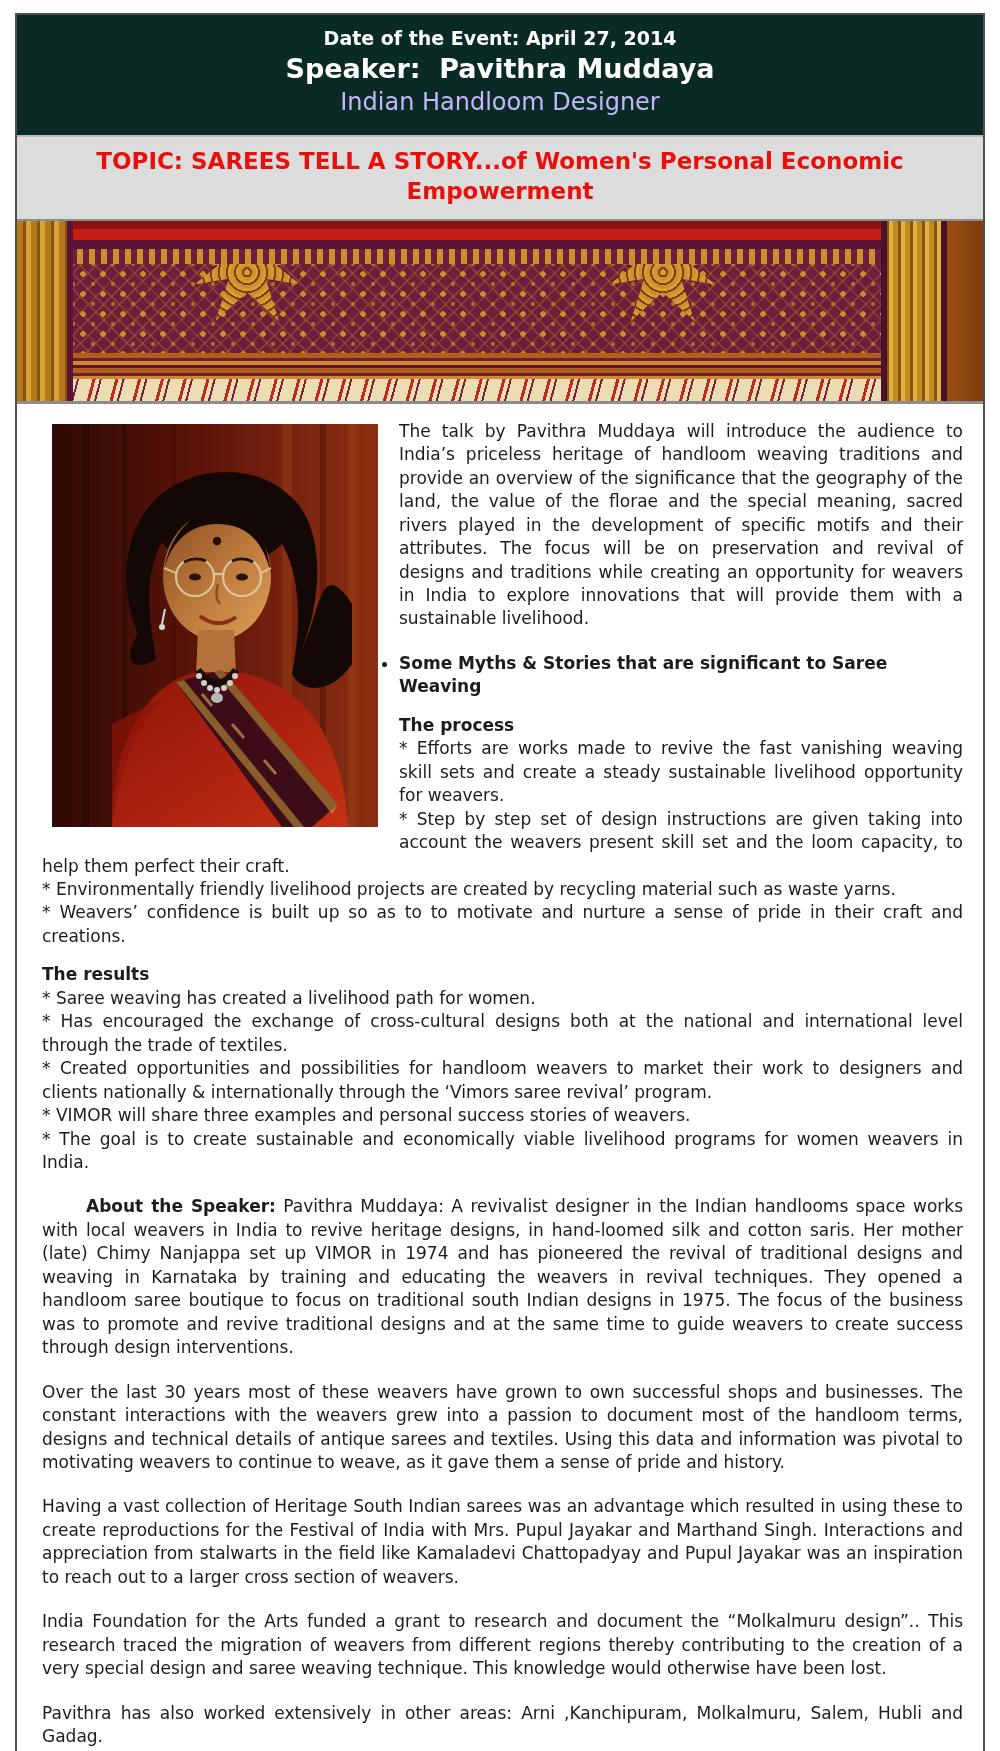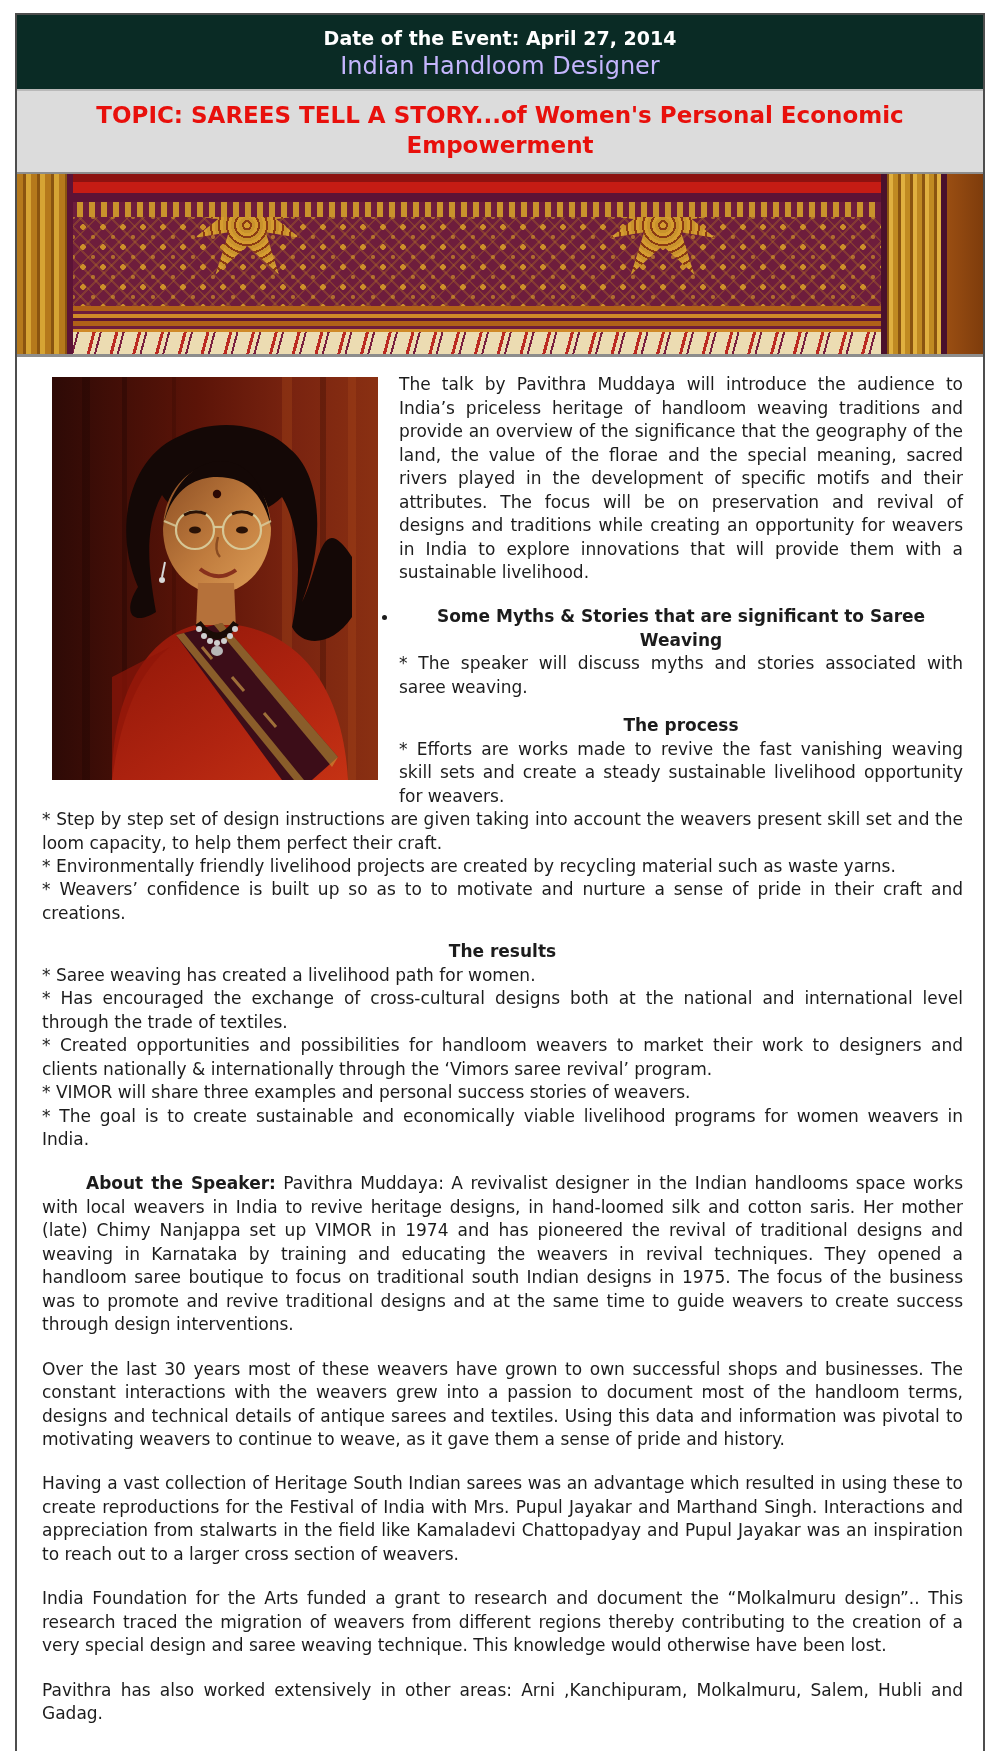--- a/index.html
+++ b/index.html
@@ -7,21 +7,21 @@
 
   .page {
     width:966px; margin:13px auto 14px;
     border:2px solid #4d4d4d; border-bottom:5px solid #262626;
     background:#ffffff;
   }
 
   
   .hdr {
     background:#0a2b25; color:#ffffff; text-align:center;
-    padding:11px 10px 8px; border-bottom:2px solid #b9b9b9;
+    padding:11px 10px 18px; border-bottom:2px solid #b9b9b9;
   }
   .hdr-date   { font-size:19px; font-weight:bold; line-height:1.3; }
   .hdr-speaker{ font-size:27px; font-weight:bold; line-height:1.35; }
   .hdr-role   { font-size:24px; font-weight:normal; line-height:1.25; color:#c4b5fd; }
 
   
   .topic {
     background:#dcdcdc; color:#e8100c; font-weight:bold;
     font-size:23px; line-height:1.32; text-align:center;
     padding:9px 55px 12px; border-bottom:2px solid #8d8d8d;
@@ -66,31 +66,32 @@
   .content {
     padding:16px 20px 4px 25px;
     font-size:17px; line-height:1.38; color:#1c1c1c; text-align:justify;
   }
   .portrait {
     float:left; width:326px; height:403px; margin:4px 21px 8px 10px;
   }
   .content p { margin:21px 0; }
   .content p.first { margin-top:0; }
   .content .tight { margin:0; }
-  .head { font-weight:bold; margin:15px 0 0; text-align:center; }
+  .head { font-weight:bold; margin:15px 0 0; text-align:left; }
   .bullet-head { display:list-item; list-style:disc outside; margin-left:2px; }
   .about-label { font-weight:bold;margin-left:44px; }
 </style>
 </head>
 <body>
 
 <div class="page">
 
   <div class="hdr">
     <div class="hdr-date">Date of the Event: April 27, 2014</div>
+    <div class="hdr-speaker">Speaker:&nbsp; Pavithra Muddaya</div>
     <div class="hdr-role">Indian Handloom Designer</div>
   </div>
 
   <div class="topic">TOPIC: SAREES TELL A STORY...of Women's Personal Economic Empowerment</div>
 
   <div class="banner">
     <div class="bn-field"></div>
     <div class="eagle eagle-1"></div>
     <div class="eagle eagle-2"></div>
     <div class="bn-top"></div>
@@ -174,21 +175,20 @@
           <circle cx="172" cy="264" r="3"></circle>
           <circle cx="178" cy="259" r="3"></circle>
         <circle cx="183" cy="252" r="3"></circle>
       </g>
       <ellipse cx="165" cy="274" rx="6" ry="5" fill="#b8b8b8"></ellipse>
     </svg>
 
     <p class="first">The talk by Pavithra Muddaya will introduce the audience to India’s priceless heritage of handloom weaving traditions and provide an overview of the significance that the geography of the land, the value of the florae and the special meaning, sacred rivers played in the development of specific motifs and their attributes. The focus will be on preservation and revival of designs and traditions while creating an opportunity for weavers in India to explore innovations that will provide them with a sustainable livelihood.</p>
 
     <div class="head bullet-head">Some Myths &amp; Stories that are significant to Saree Weaving</div>
-    <p class="tight">* The speaker will discuss myths and stories associated with saree weaving.</p>
 
     <div class="head">The process</div>
     <p class="tight">* Efforts are works made to revive the fast vanishing weaving skill sets and create a steady sustainable livelihood opportunity for weavers.</p>
     <p class="tight">* Step by step set of design instructions are given taking into account the weavers present skill set and the loom capacity, to help them perfect their craft.</p>
     <p class="tight">* Environmentally friendly livelihood projects are created by recycling material such as waste yarns.</p>
     <p class="tight">* Weavers’ confidence is built up so as to to motivate and nurture a sense of pride in their craft and creations.</p>
 
     <div class="head">The results</div>
     <p class="tight">* Saree weaving has created a livelihood path for women.</p>
     <p class="tight">* Has encouraged the exchange of cross-cultural designs both at the national and international level through the trade of textiles.</p>

